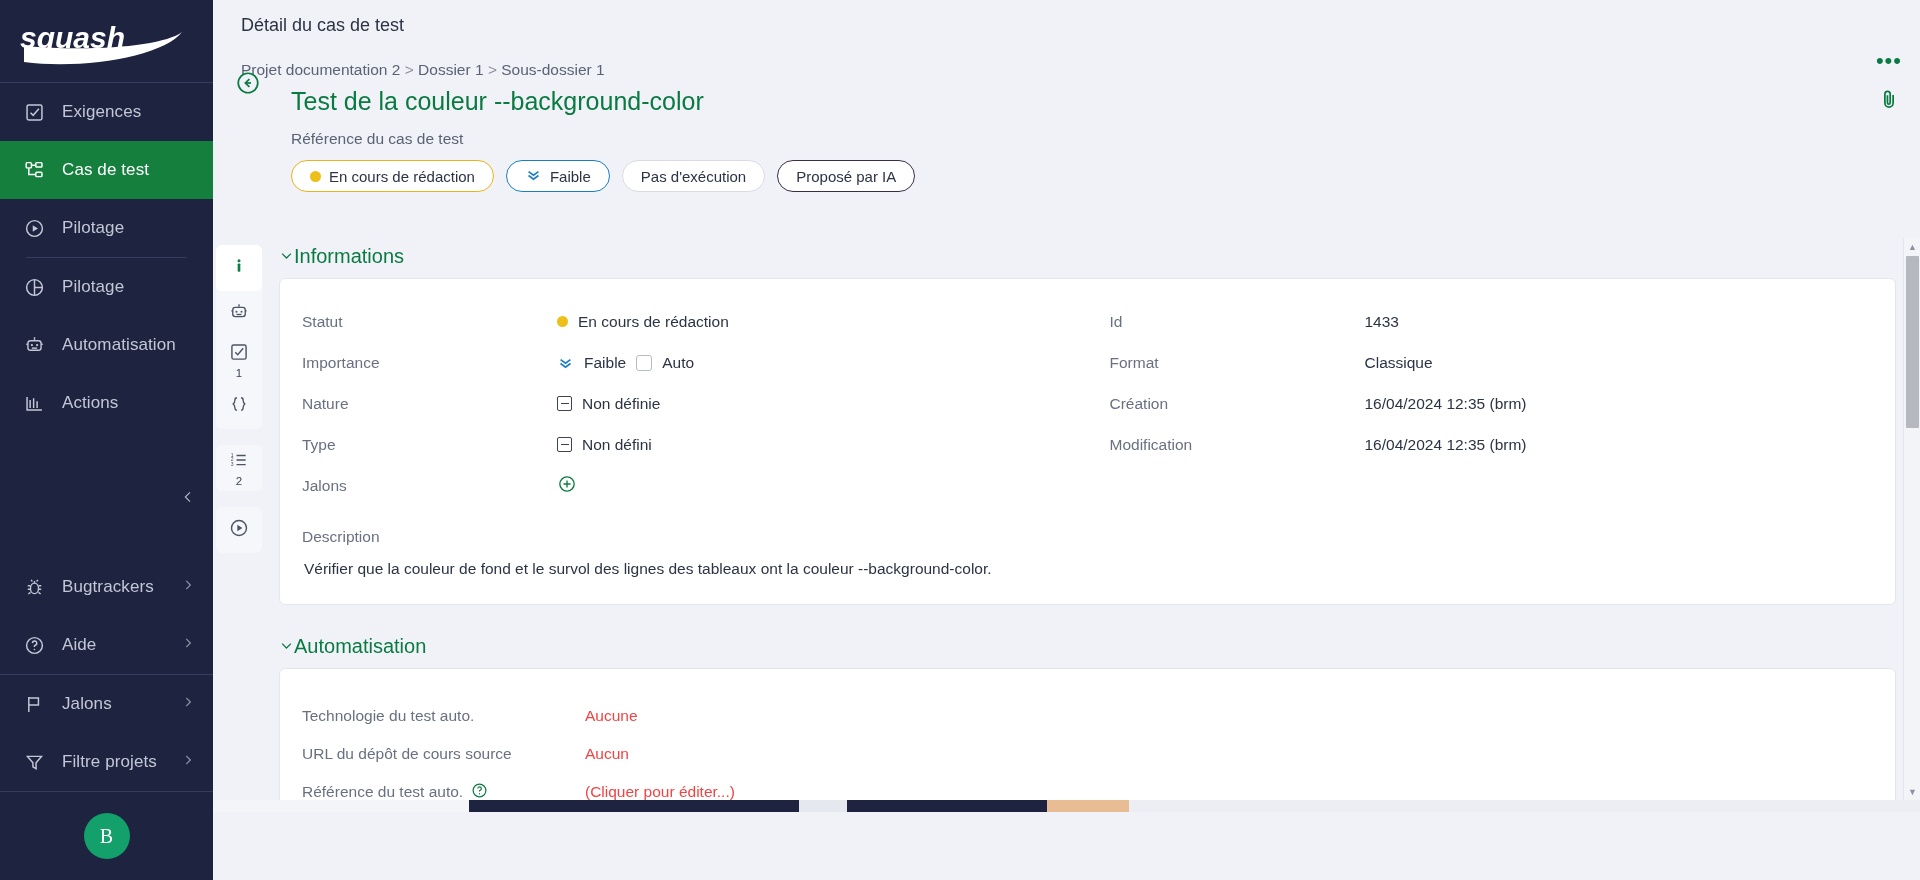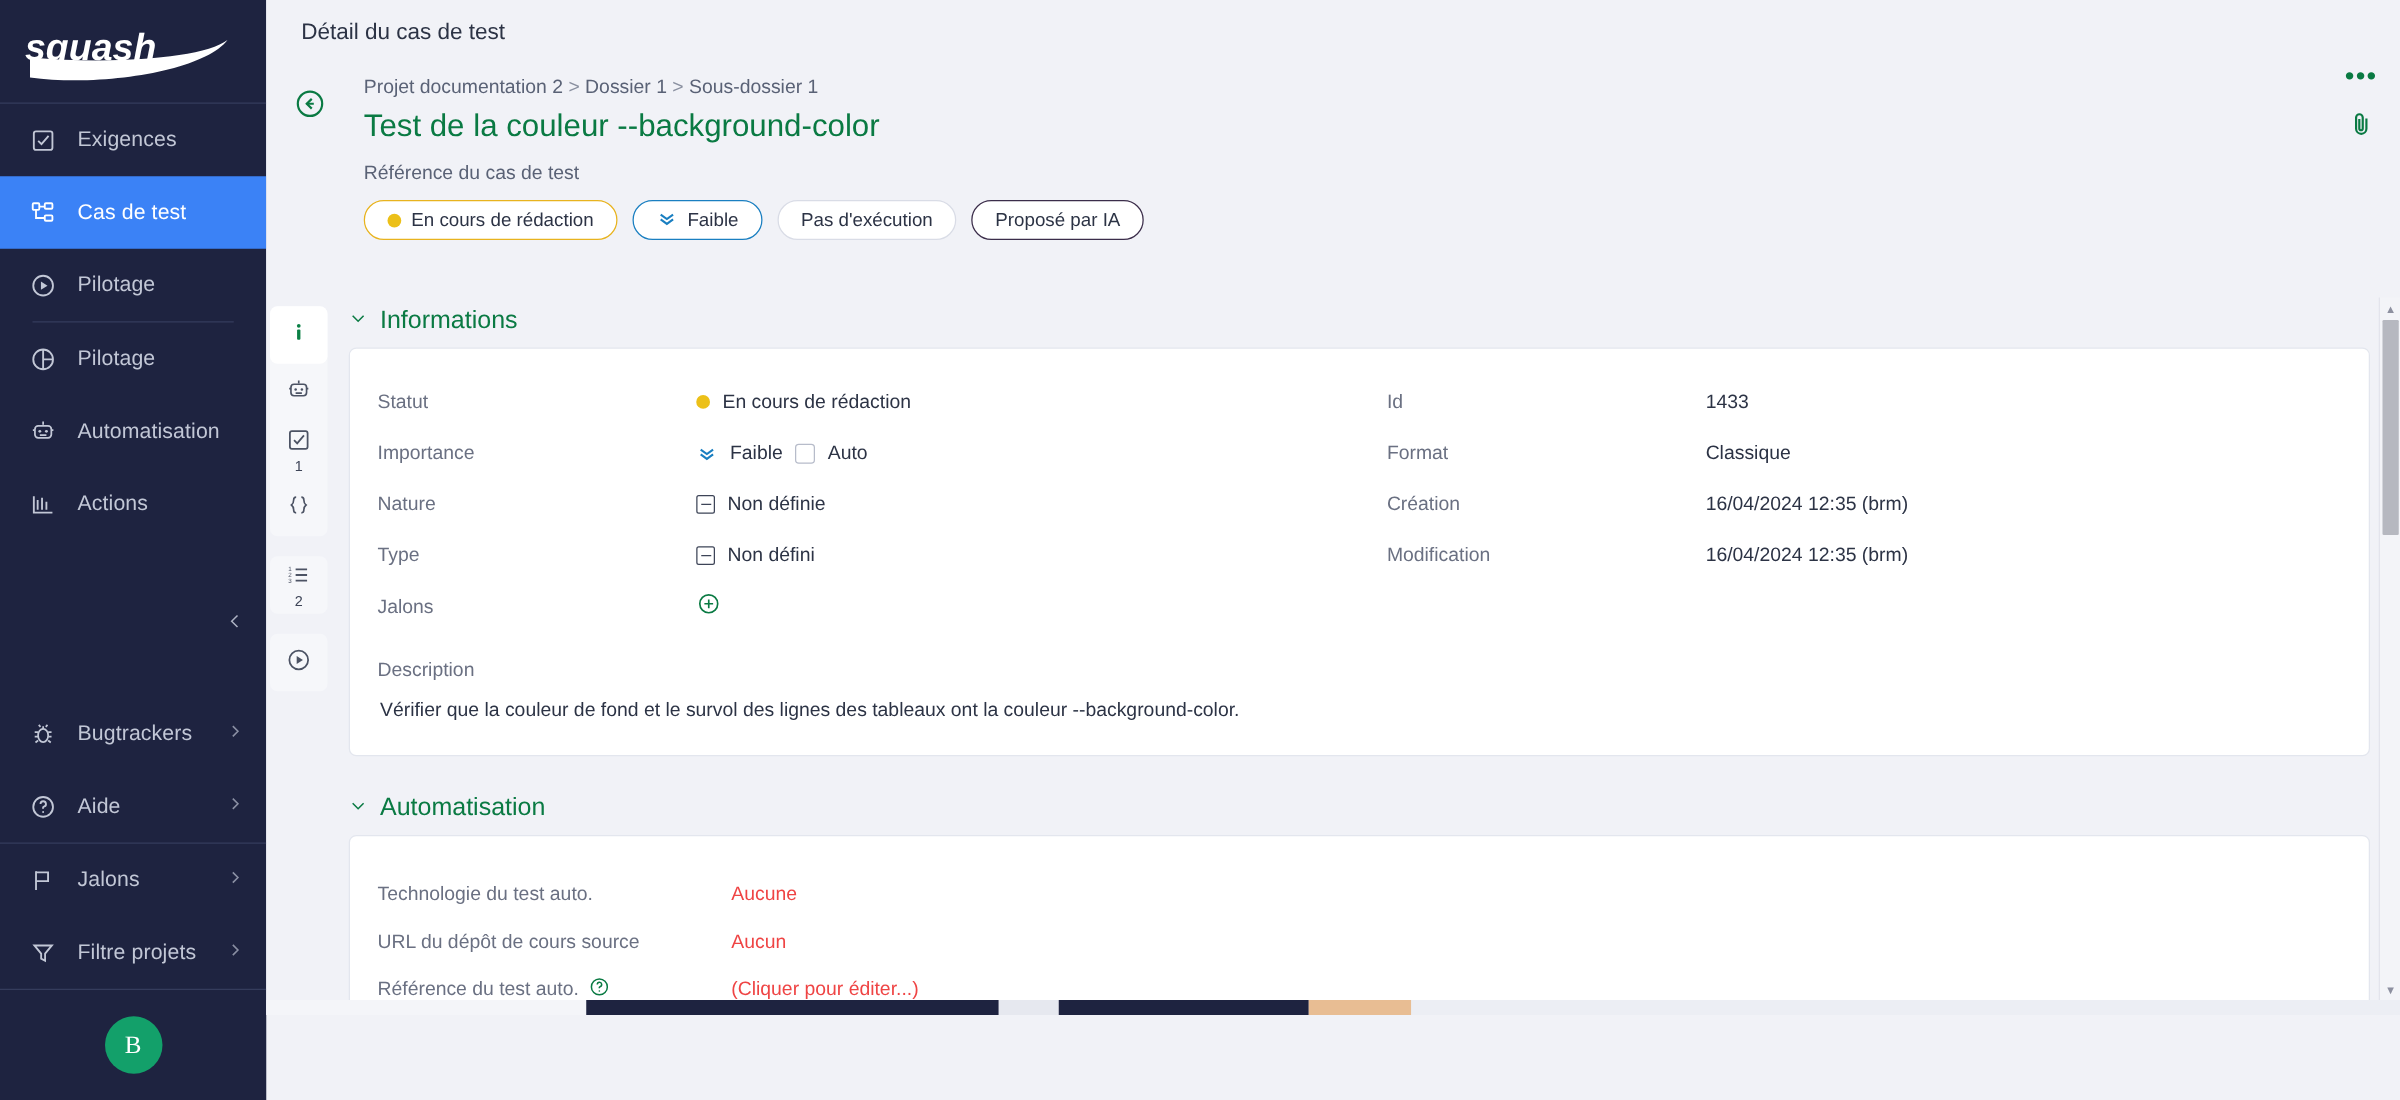--- a/index.html
+++ b/index.html
@@ -31,21 +31,21 @@
 
   .nav-item {
     display: flex; align-items: center;
     height: 58px; padding-left: 24px;
     font-size: 17px; color: #c2c7d6;
     cursor: pointer; position: relative;
     letter-spacing: .1px;
   }
   .nav-item .ic { width: 30px; display:flex; align-items:center; flex:0 0 30px; }
   .nav-item .lbl { margin-left: 8px; white-space: nowrap; }
-  .nav-item.active { background: #3b82f6; color: #ffffff; text-align: center; }
+  .nav-item.active { background: #15803d; color: #ffffff; text-align: center; }
   .nav-item .chev { position: absolute; right: 18px; top:50%; transform: translateY(-50%); opacity:.75; }
 
   .nav-spacer { flex: 1 1 auto; }
   .collapse-btn {
     position: absolute; right: 12px; top: 486px;
     width: 26px; height: 26px; display:flex; align-items:center; justify-content:center;
     cursor: pointer;
   }
   .avatar-row { height: 88px; display:flex; align-items:center; justify-content:center; }
   .avatar {
@@ -64,21 +64,21 @@
   .page-head {
     height: 50px; display:flex; align-items:center;
     padding-left: 28px; font-size: 18px; color:#2c3345;
   }
   .crumb-block { padding-left: 28px; position: relative; }
   .back-btn {
     position: absolute; left: 22px; top: 20px;
     width: 26px; height: 26px; cursor:pointer;
   }
   .crumbs {
-    margin-left: 50px; font-size: 15.5px; color:#5a6276;
+    font-size: 15.5px; color:#5a6276;
     line-height: 20px; padding-top: 10px;
   }
   .crumbs span { cursor: pointer; }
   .crumbs .sep { color:#8a90a0; cursor: default; }
   .title {
     margin-left: 50px; font-size: 25px; color:#0a7a43;
     font-weight: 400; line-height: 34px; margin-top: 4px;
   }
   .ref-label { margin-left: 50px; font-size: 15.5px; color:#5a6276; margin-top: 12px; }
 
@@ -111,21 +111,21 @@
     color:#4c5364;
   }
   .rail-btn.active { background:#ffffff; border-radius:6px; color:#0a8045; }
   .rail-badge { font-size: 11.5px; color:#3d4457; line-height: 10px; margin-top:2px; }
   .rail-gap { height: 16px; }
 
   .panes {
     flex: 1 1 auto; padding-right: 24px; overflow:hidden; position:relative;
   }
   .section-title {
-    display:flex; align-items:center; gap:10px;
+    display:flex; align-items:center; 
     font-size: 20px; color:#0a7a43; margin: 0 0 10px 14px;
   }
   .section-title .caret { color:#0a7a43; font-size: 15px; cursor:pointer; }
   .card {
     background:#fff; border:1px solid #e3e6ee; border-radius:6px;
     margin-left: 14px;
   }
   .info-grid { display:flex; padding: 22px 0 8px 0; }
   .info-col { flex: 1 1 50%; padding-left: 22px; }
   .info-row { display:flex; align-items:center; height: 41px; font-size: 15.5px; }

